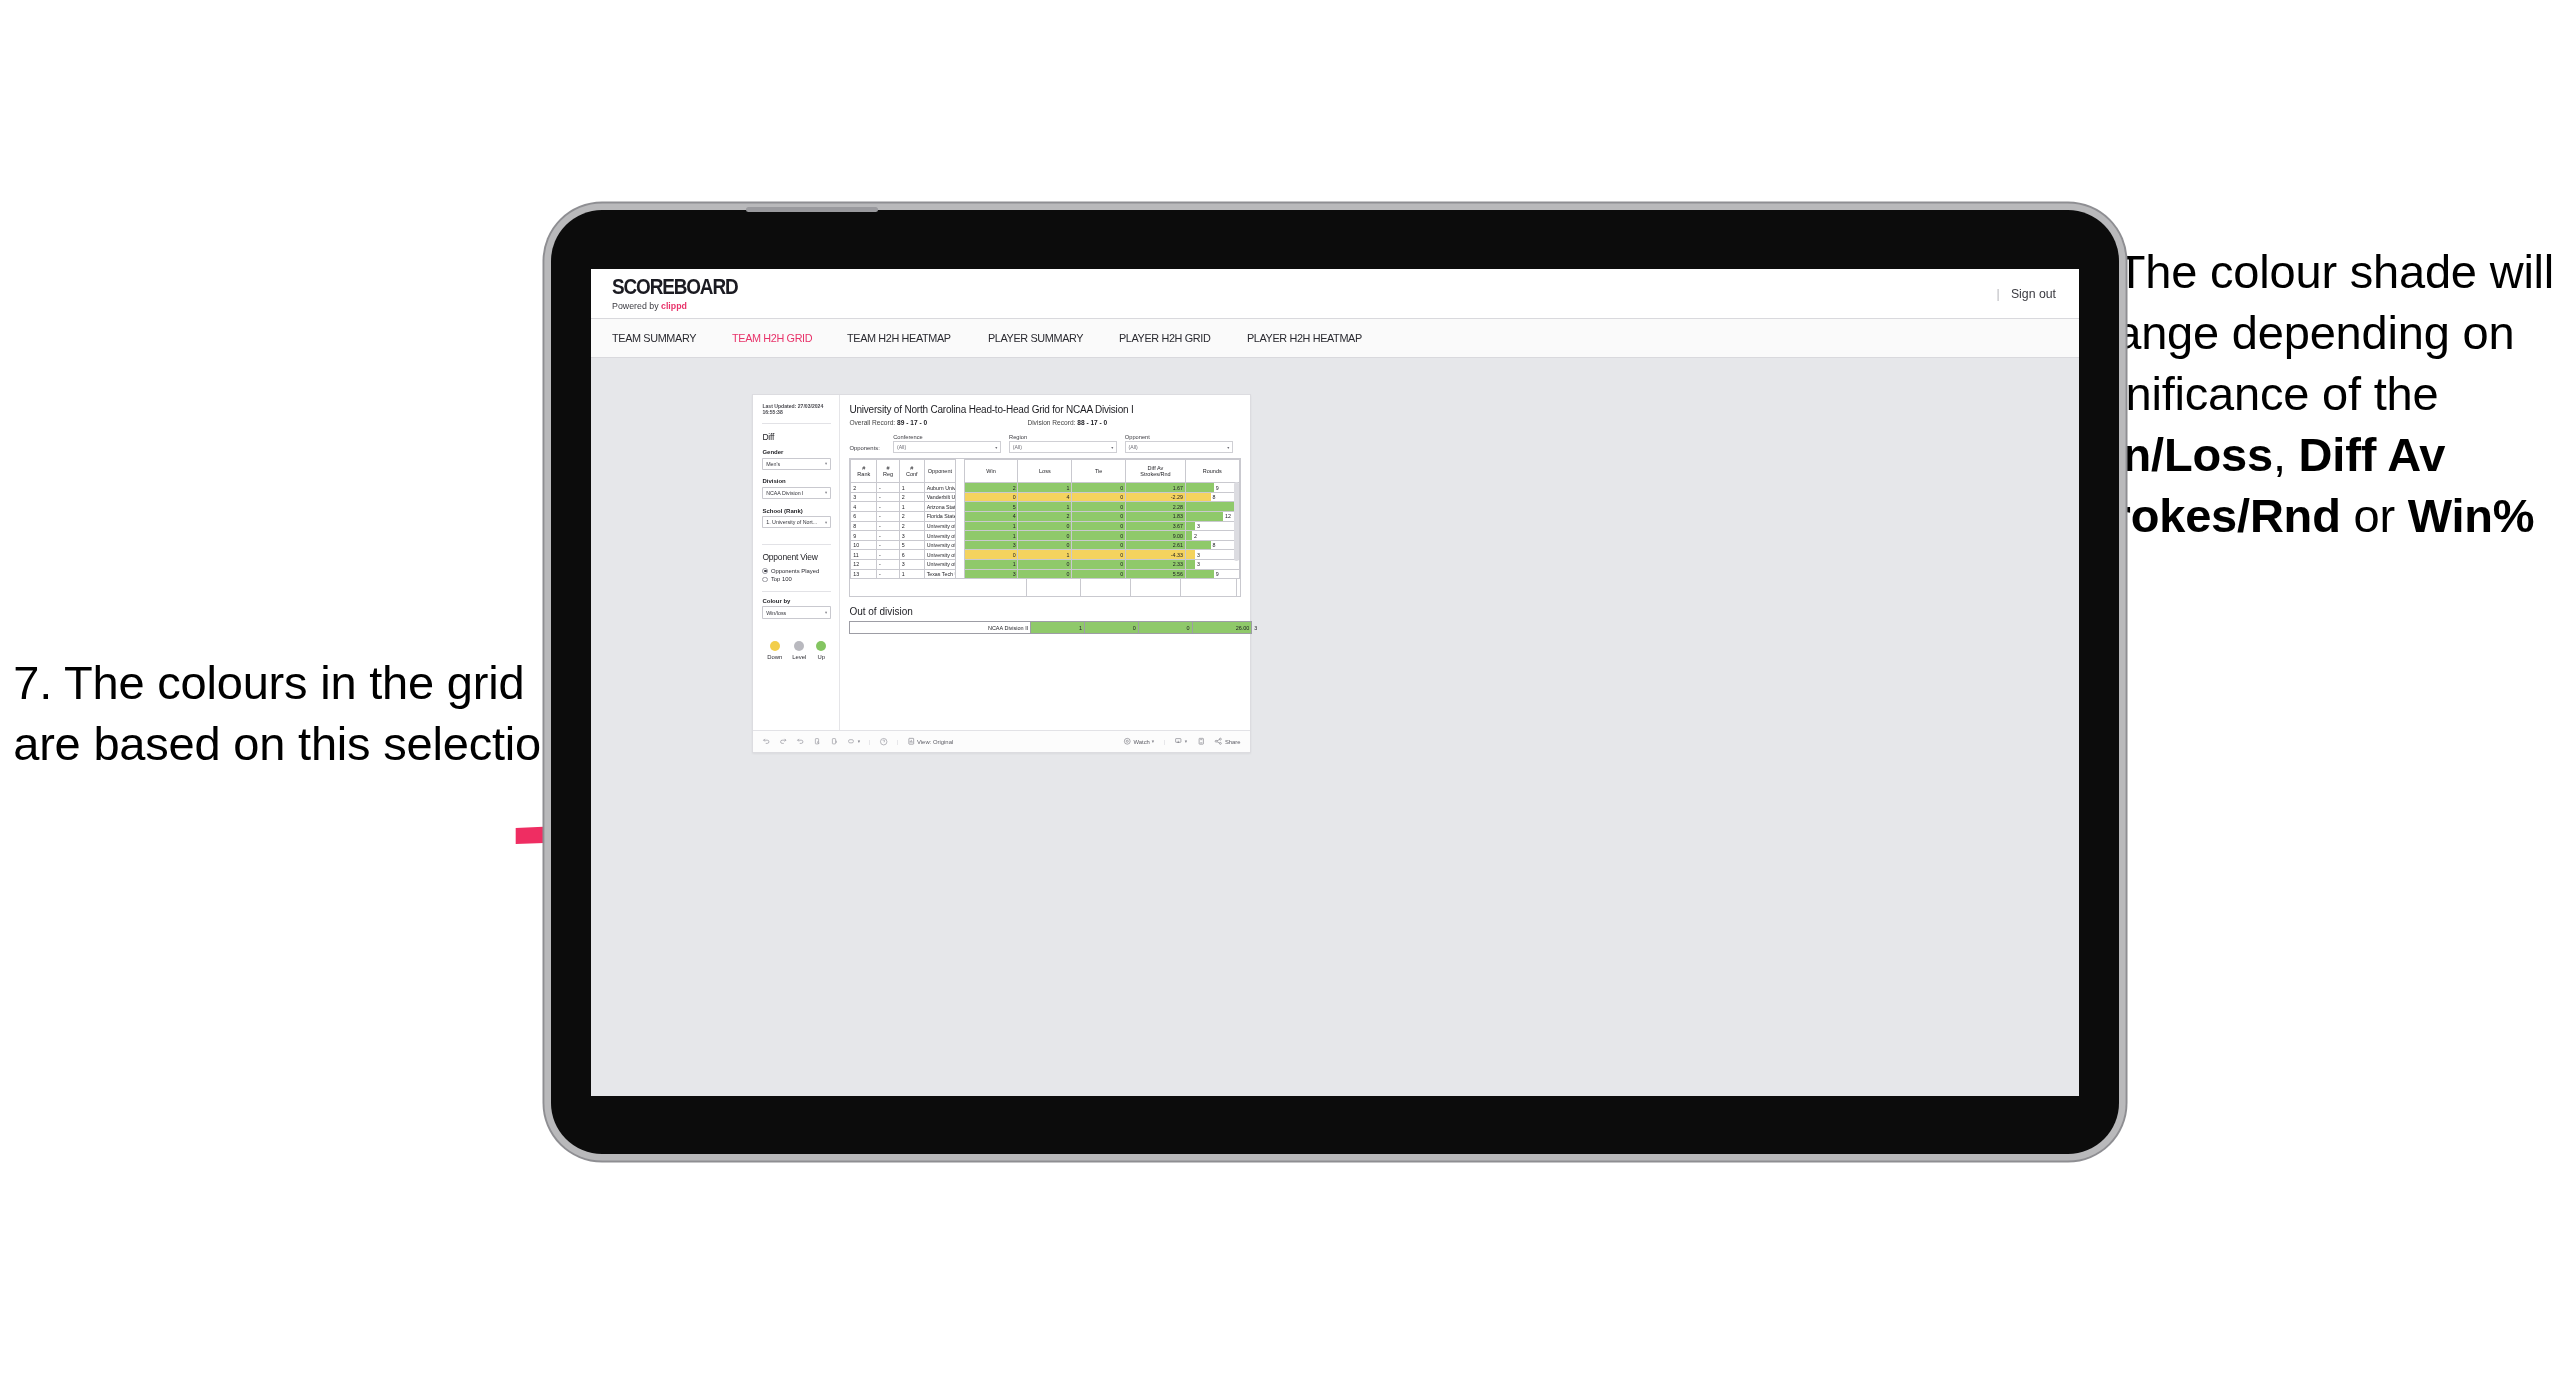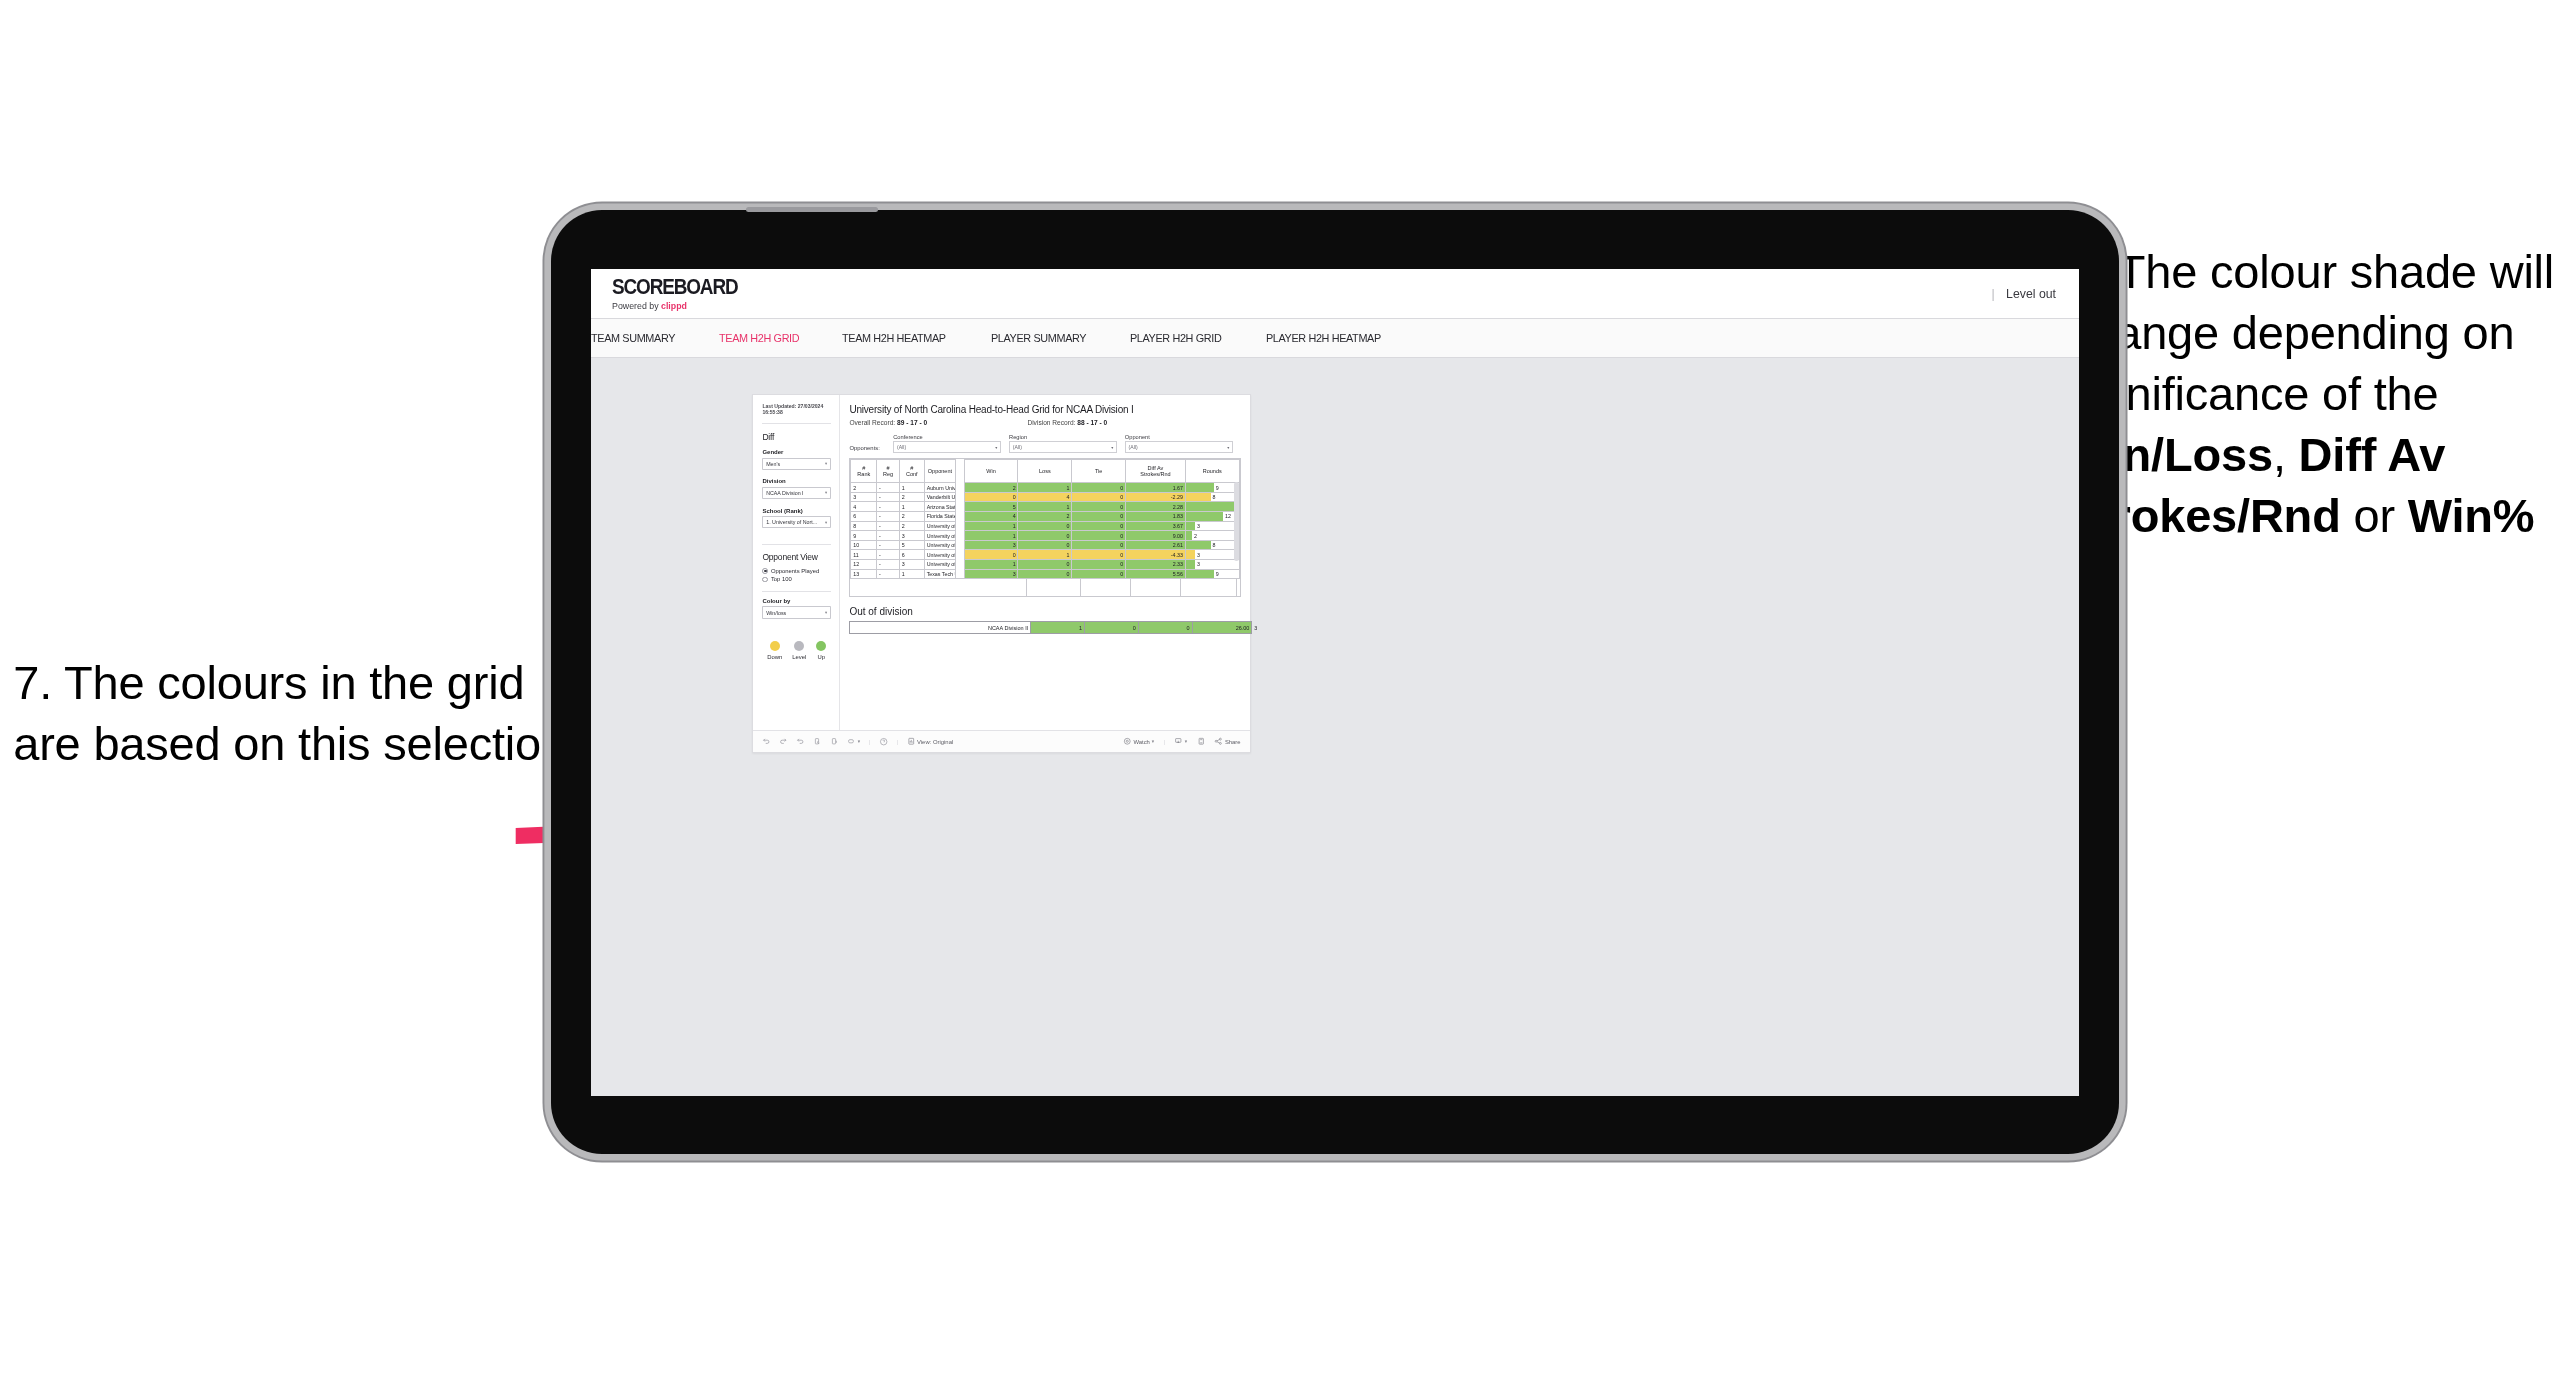--- a/index.html
+++ b/index.html
@@ -67,21 +67,21 @@
   }
   .topnav a.active{border-bottom:2.8px solid #c2285c;}
   #signout{
     margin-left:auto;display:flex;align-items:center;padding-right:23px;
     font-size:12.3px;color:#3a3a40;gap:11.3px;
   }
   #signout .sep{color:#b9b9bd;}
 
   #subnav{
     height:38px;background:#fafafa;border-bottom:0.9px solid #d9d9dd;
-    display:flex;align-items:center;gap:8px;
+    display:flex;align-items:center;padding-left:21px;gap:0;
   }
   #subnav a{
     font-size:11.8px;color:#2a2a30;text-decoration:none;
     padding:0 15px 0 0;margin-right:13.2px;letter-spacing:-0.4px;
     transform:scaleX(0.92);transform-origin:left center;white-space:nowrap;
   }
   #subnav a.active{color:#e8336a;}
 
   
   #canvas{position:relative;height:740px;background:#e6e7ea;}
@@ -194,21 +194,21 @@
 <div id="tablet">
   <div id="screen">
 
     <div id="appbar">
       <div id="brand">
         <div class="bword">SCOREBOARD</div>
         <div class="bsub"><span style="color:#3b3b41;font-weight:400;">Powered by </span><span>clippd</span></div>
       </div>
       <div id="signout">
         <span class="sep">|</span>
-        <span>Level out</span>
+        <span>Sign out</span>
       </div>
     </div>
 
     <div id="subnav">
       <a>TEAM SUMMARY</a>
       <a class="active">TEAM H2H GRID</a>
       <a>TEAM H2H HEATMAP</a>
       <a>PLAYER SUMMARY</a>
       <a>PLAYER H2H GRID</a>
       <a>PLAYER H2H HEATMAP</a>

